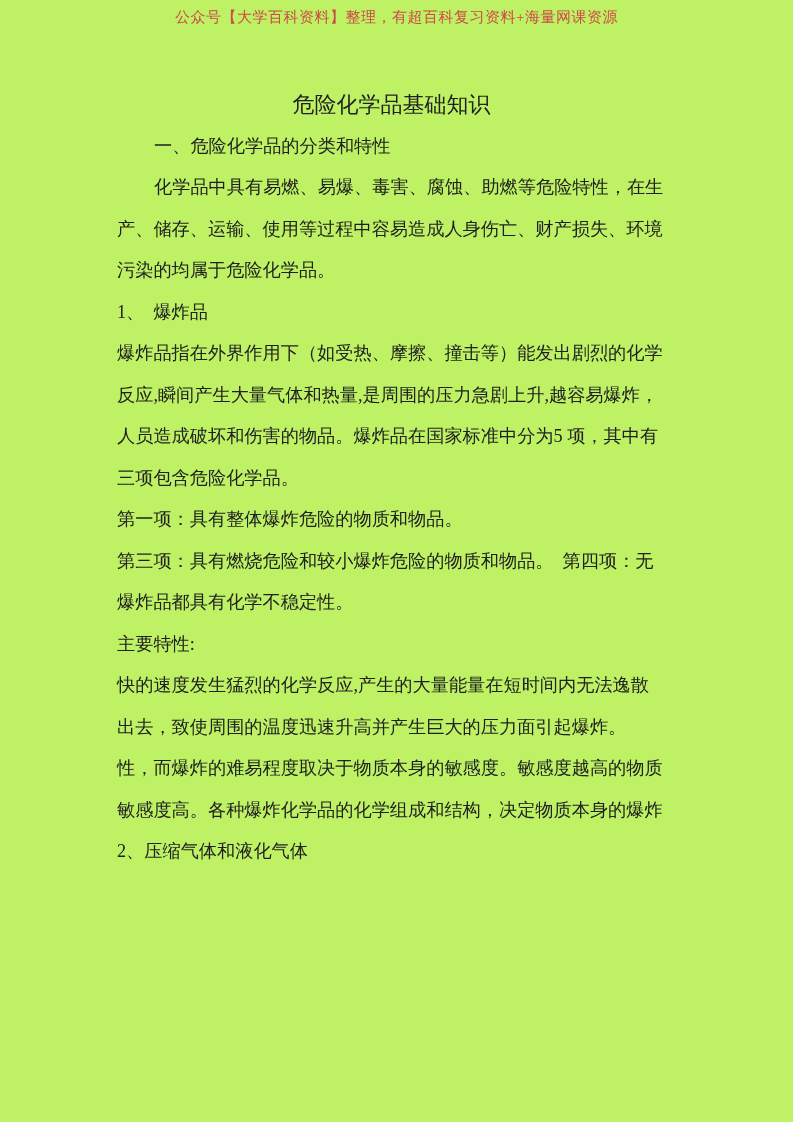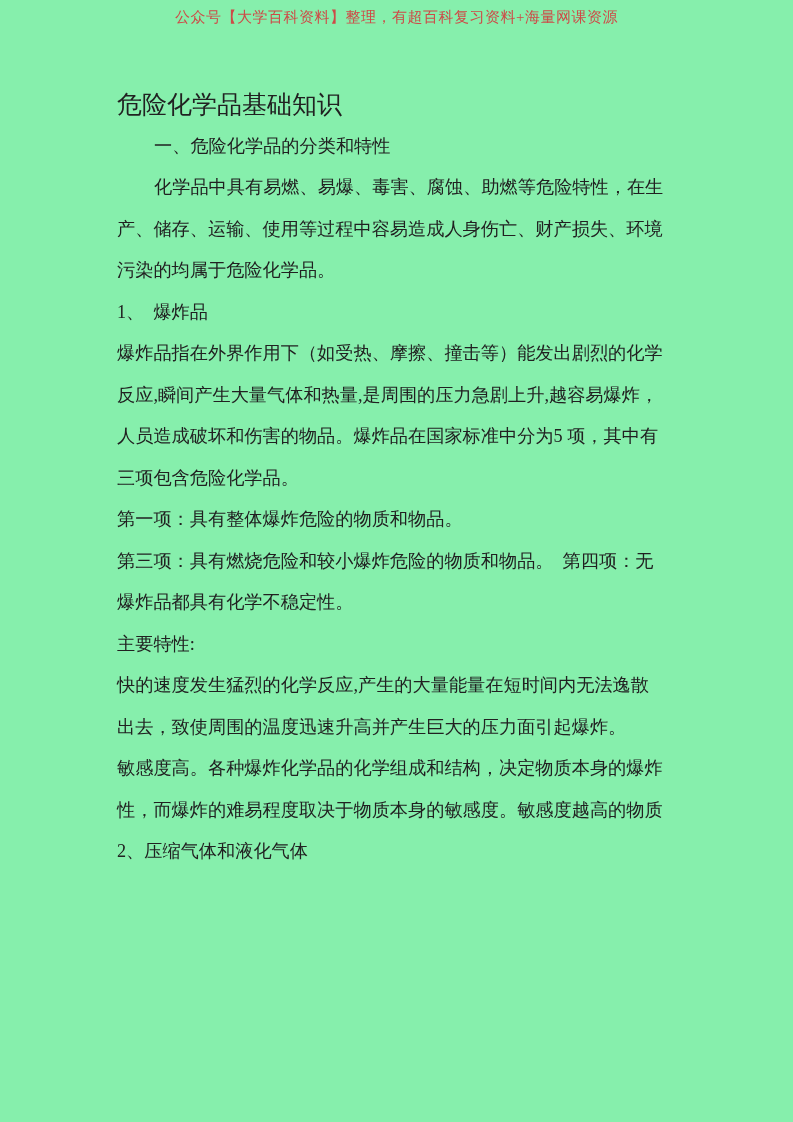--- a/index.html
+++ b/index.html
@@ -33,48 +33,49 @@
     width: 549px;
     color: #212121;
     font-size: 18.2px;
   }
   .line {
     height: 41.5px;
     line-height: 41.5px;
     white-space: pre;
   }
   .line.title {
-    font-size: 25px;
+    text-align: center;
+    font-size: 22px;
   }
   .line.indent {
     padding-left: 37px;
   }
 </style>
 </head>
 <body>
 
-<div class="page" style="background: #86efac;">
+<div class="page" style="background: #bef264;">
   <div class="watermark" style="color: rgb(206, 74, 71);">公众号【大学百科资料】整理，有超百科复习资料+海量网课资源</div>
 
   <div class="content" style="color: rgb(33, 33, 33);">
     <div class="line title">危险化学品基础知识</div>
     <div id="lines">
         <div class="line indent">一、危险化学品的分类和特性</div>
         <div class="line indent">化学品中具有易燃、易爆、毒害、腐蚀、助燃等危险特性，在生</div>
         <div class="line">产、储存、运输、使用等过程中容易造成人身伤亡、财产损失、环境</div>
         <div class="line">污染的均属于危险化学品。</div>
         <div class="line">1、  爆炸品</div>
         <div class="line">爆炸品指在外界作用下（如受热、摩擦、撞击等）能发出剧烈的化学</div>
         <div class="line">反应,瞬间产生大量气体和热量,是周围的压力急剧上升,越容易爆炸，</div>
         <div class="line">人员造成破坏和伤害的物品。爆炸品在国家标准中分为5 项，其中有</div>
         <div class="line">三项包含危险化学品。</div>
         <div class="line">第一项：具有整体爆炸危险的物质和物品。</div>
         <div class="line">第三项：具有燃烧危险和较小爆炸危险的物质和物品。  第四项：无</div>
         <div class="line">爆炸品都具有化学不稳定性。</div>
         <div class="line">主要特性:</div>
         <div class="line">快的速度发生猛烈的化学反应,产生的大量能量在短时间内无法逸散</div>
         <div class="line">出去，致使周围的温度迅速升高并产生巨大的压力面引起爆炸。</div>
+        <div class="line">性，而爆炸的难易程度取决于物质本身的敏感度。敏感度越高的物质</div>
         <div class="line">敏感度高。各种爆炸化学品的化学组成和结构，决定物质本身的爆炸</div>
-        <div class="line">性，而爆炸的难易程度取决于物质本身的敏感度。敏感度越高的物质</div>
         <div class="line">2、压缩气体和液化气体</div>
       </div>
   </div>
 </div>
 
 </body></html>

